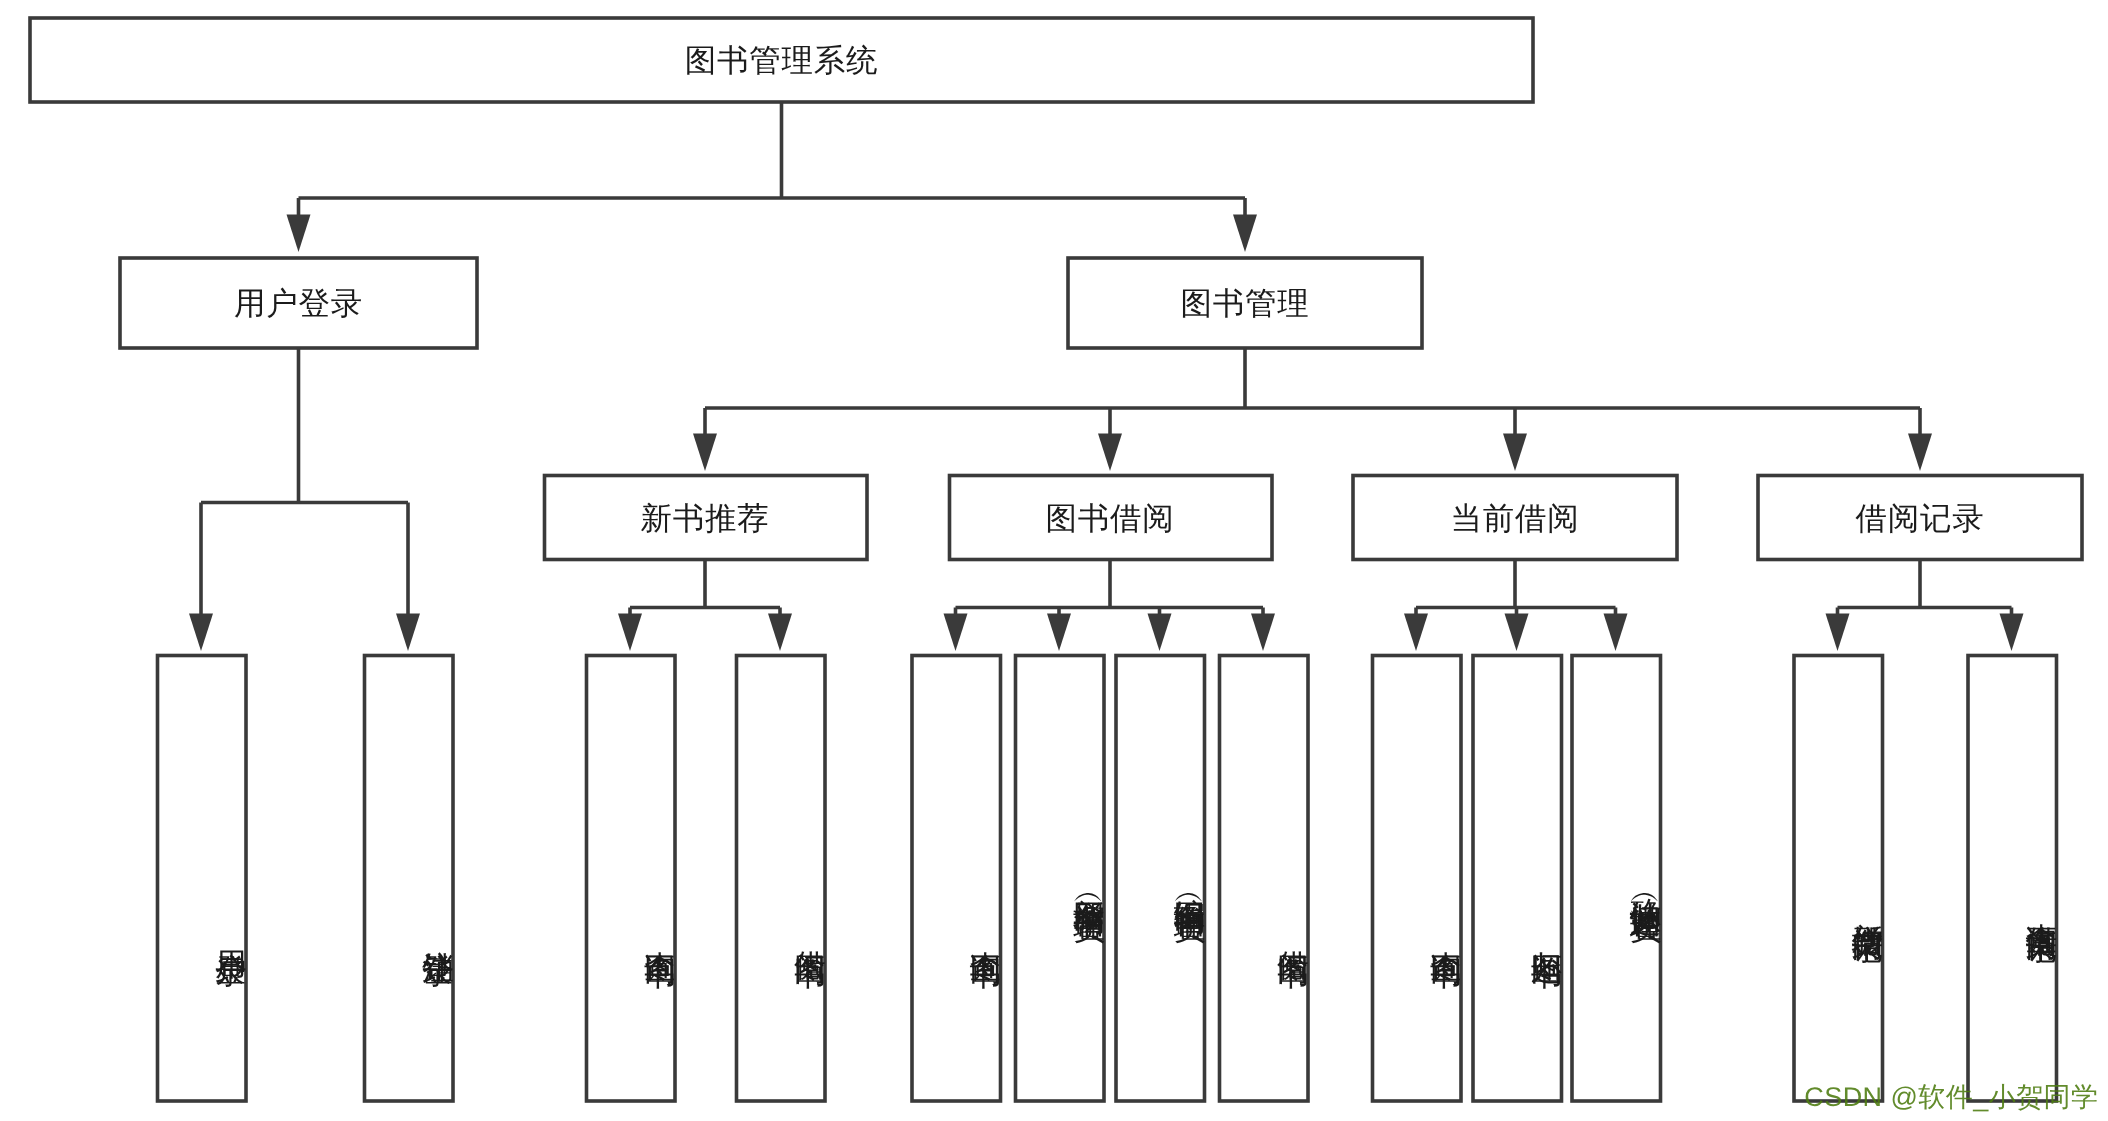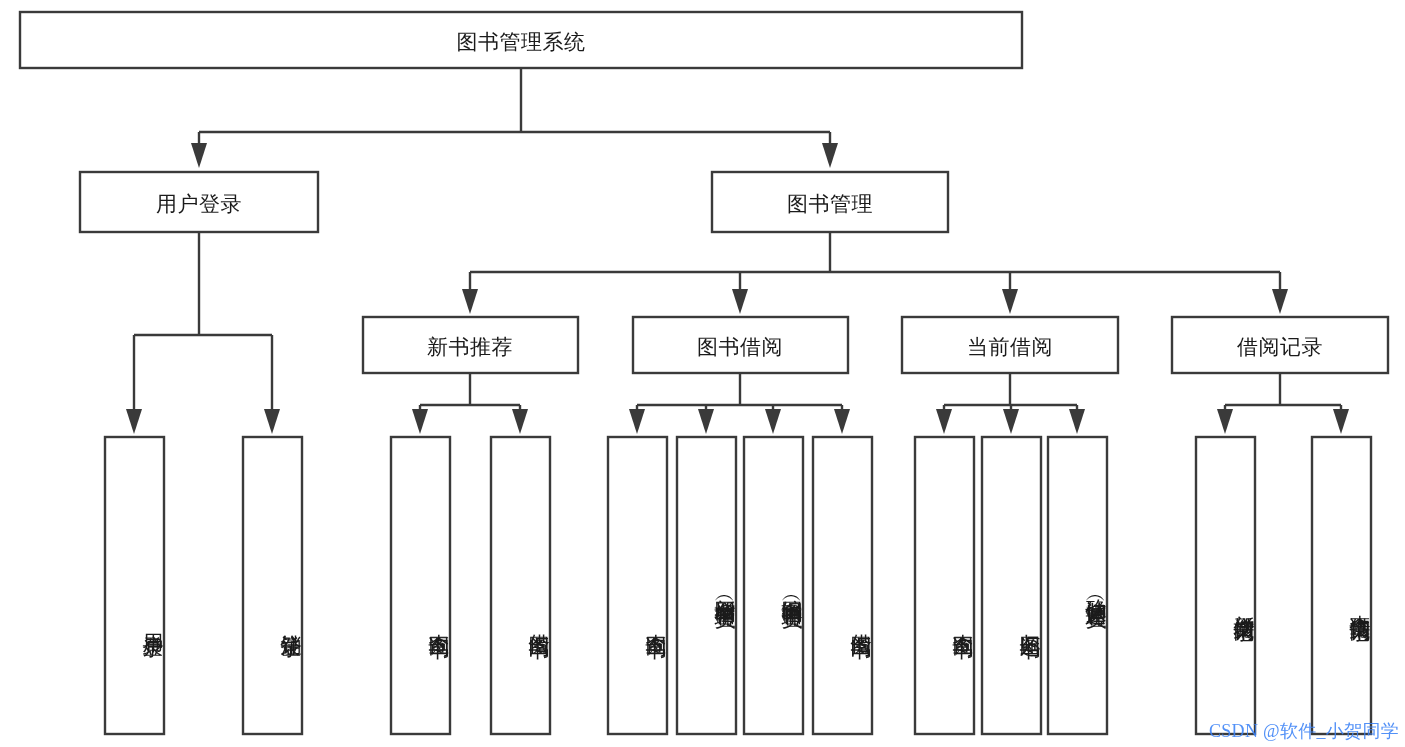--- a/index.html
+++ b/index.html
@@ -66,23 +66,23 @@
     white-space: nowrap;
     pointer-events: none;
     display: flex;
     align-items: flex-start;
     justify-content: center;
   }
   .watermark {
     position: absolute;
     right: 6px;
     bottom: 4px;
-    font-family: Liberation Serif, serif;
+    font-family: Liberation Sans, sans-serif;
     font-size: 18px;
-    color: #3b82f6;
+    color: #4d7c0f;
     opacity: 0.88;
     white-space: nowrap;
     letter-spacing: 0.3px;
   }
 </style>
 </head>
 <body>
 
 <div id="diagram-root">
 

